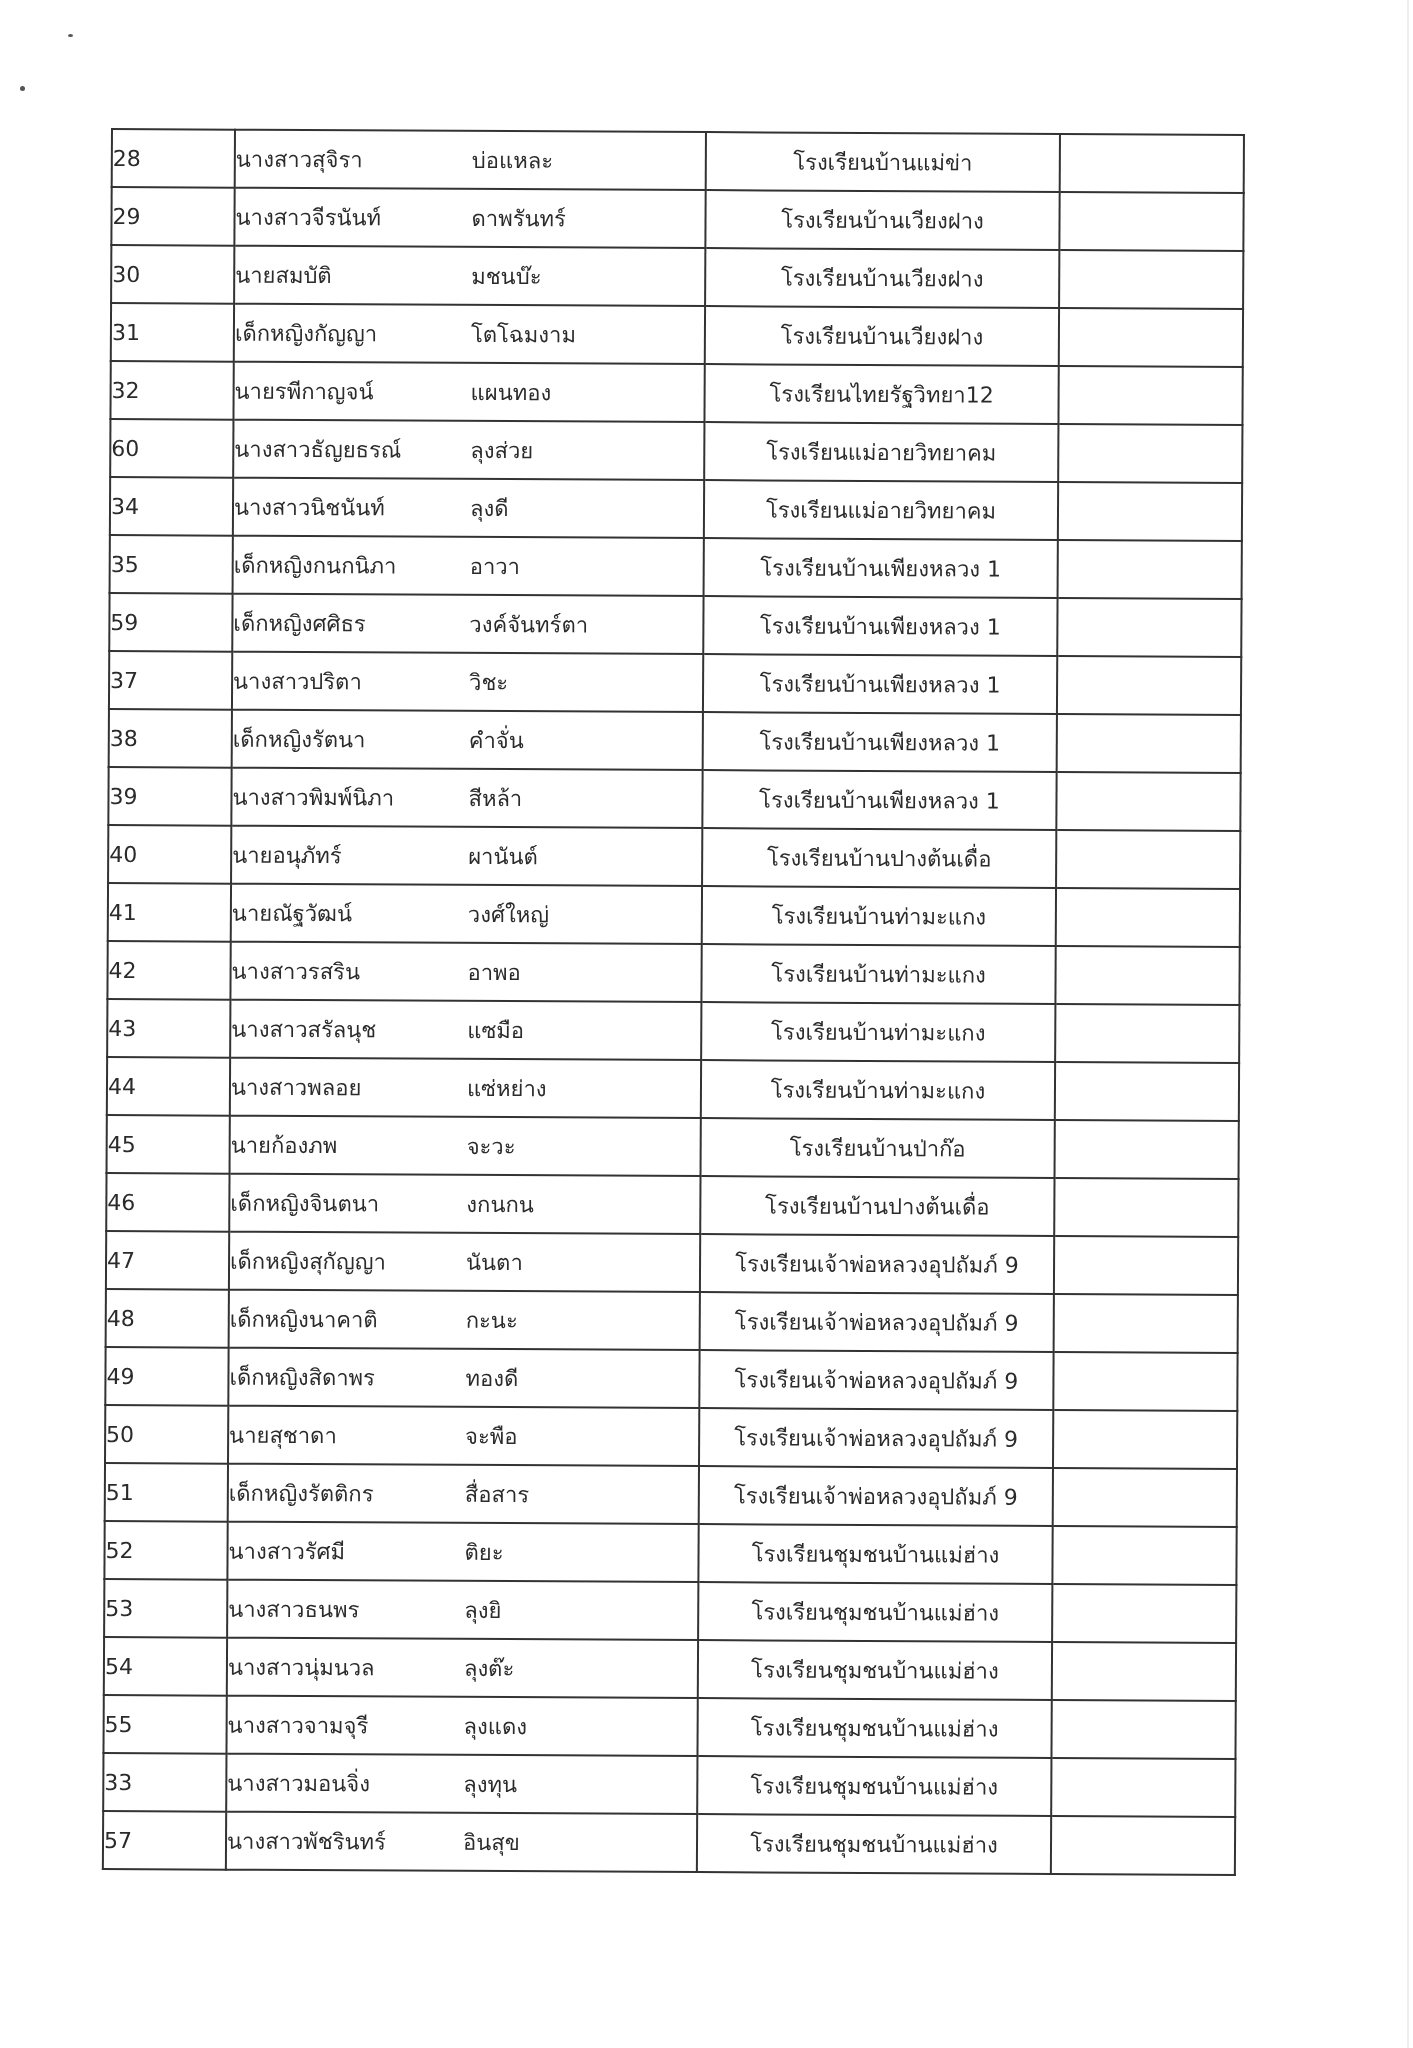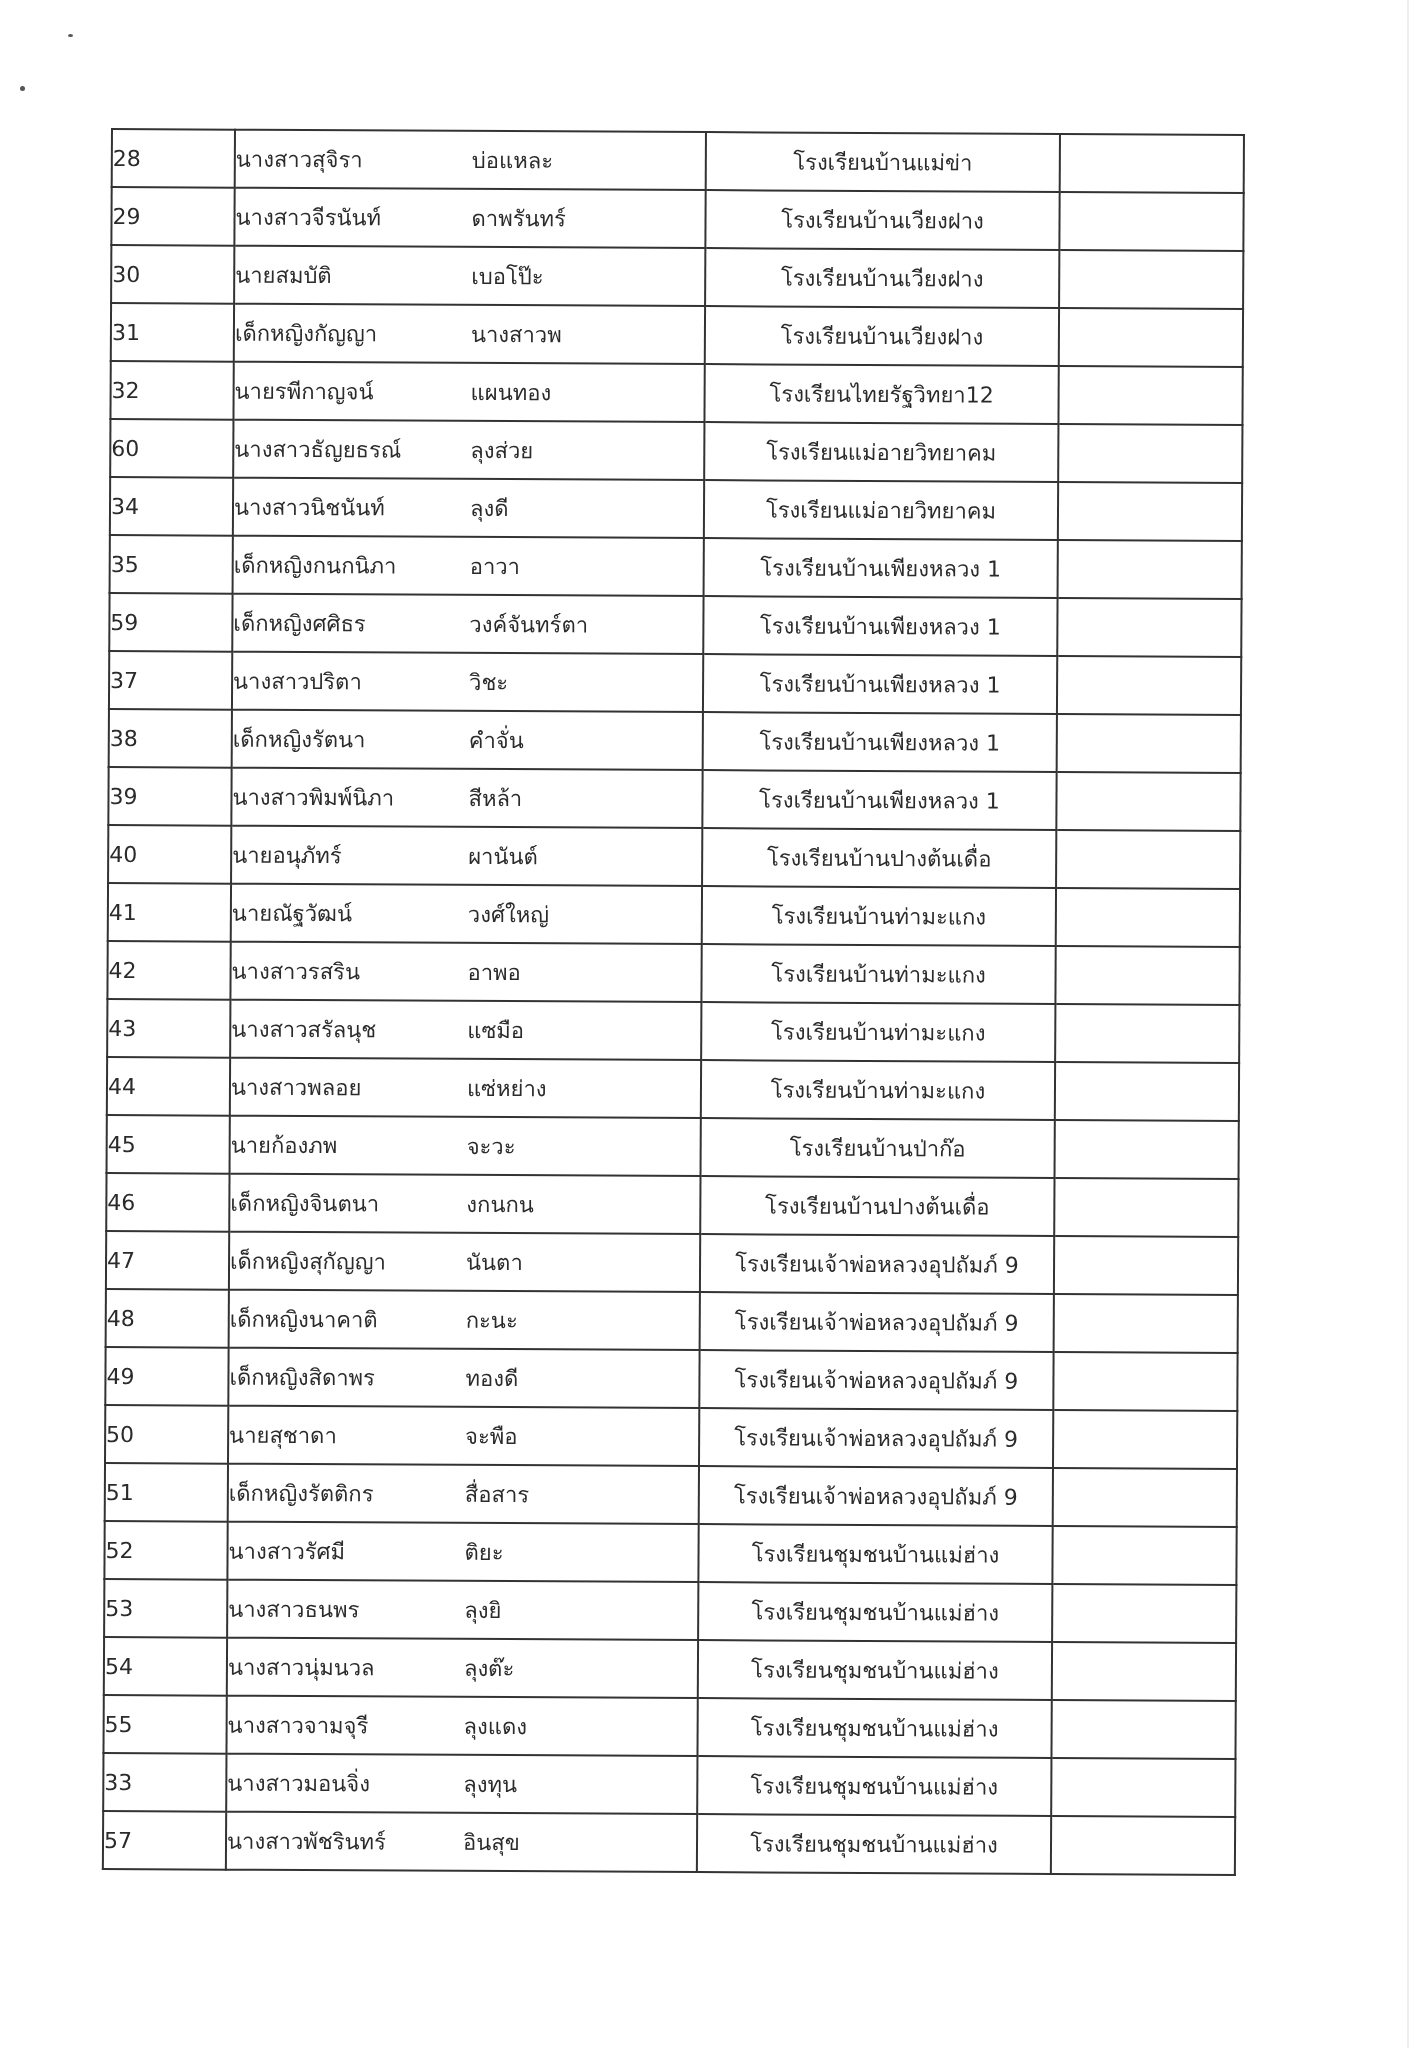--- a/index.html
+++ b/index.html
@@ -41,30 +41,30 @@
     <td class="c-name">
       <span class="first">นางสาวจีรนันท์</span><span class="last">ดาพรันทร์</span>
     </td>
     <td class="c-school">โรงเรียนบ้านเวียงฝาง</td>
     <td class="c-note"></td>
   </tr>
 
   <tr>
     <td class="c-no">30</td>
     <td class="c-name">
-      <span class="first">นายสมบัติ</span><span class="last">เบอโป๊ะ</span>
+      <span class="first">นายสมบัติ</span><span class="last">มชนบ๊ะ</span>
     </td>
     <td class="c-school">โรงเรียนบ้านเวียงฝาง</td>
     <td class="c-note"></td>
   </tr>
 
   <tr>
     <td class="c-no">31</td>
     <td class="c-name">
-      <span class="first">เด็กหญิงกัญญา</span><span class="last">นางสาวพ</span>
+      <span class="first">เด็กหญิงกัญญา</span><span class="last">โตโฉมงาม</span>
     </td>
     <td class="c-school">โรงเรียนบ้านเวียงฝาง</td>
     <td class="c-note"></td>
   </tr>
 
   <tr>
     <td class="c-no">32</td>
     <td class="c-name">
       <span class="first">นายรพีกาญจน์</span><span class="last">แผนทอง</span>
     </td>

